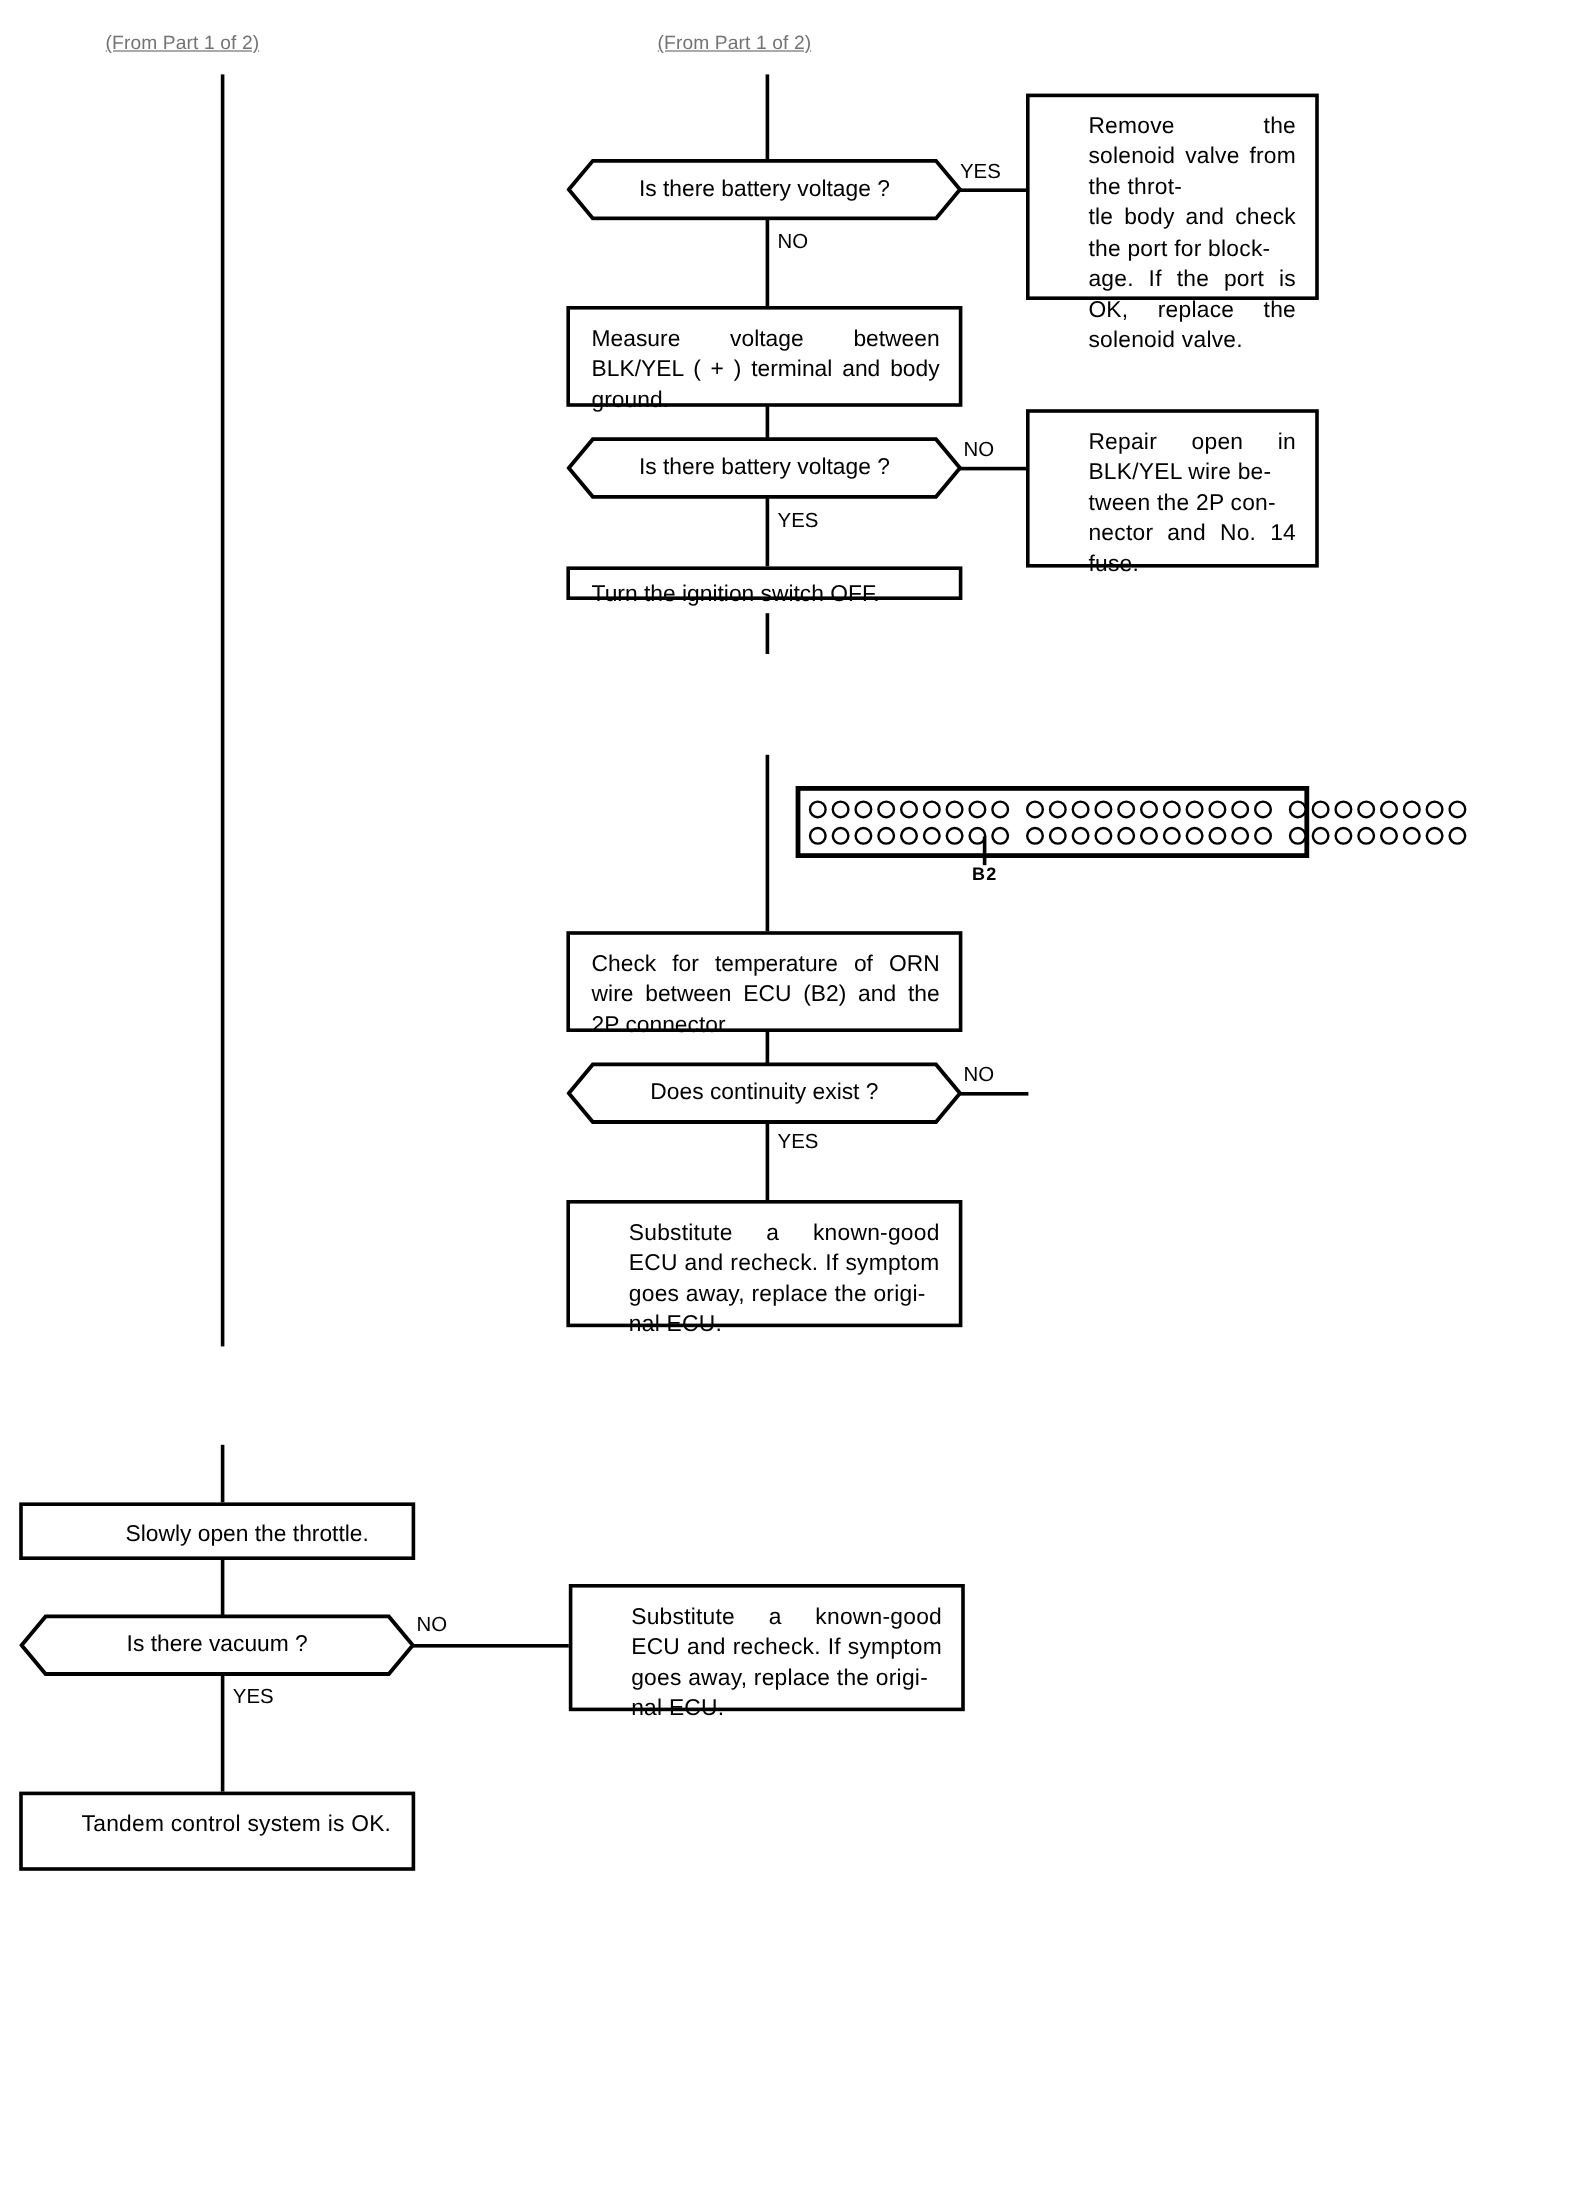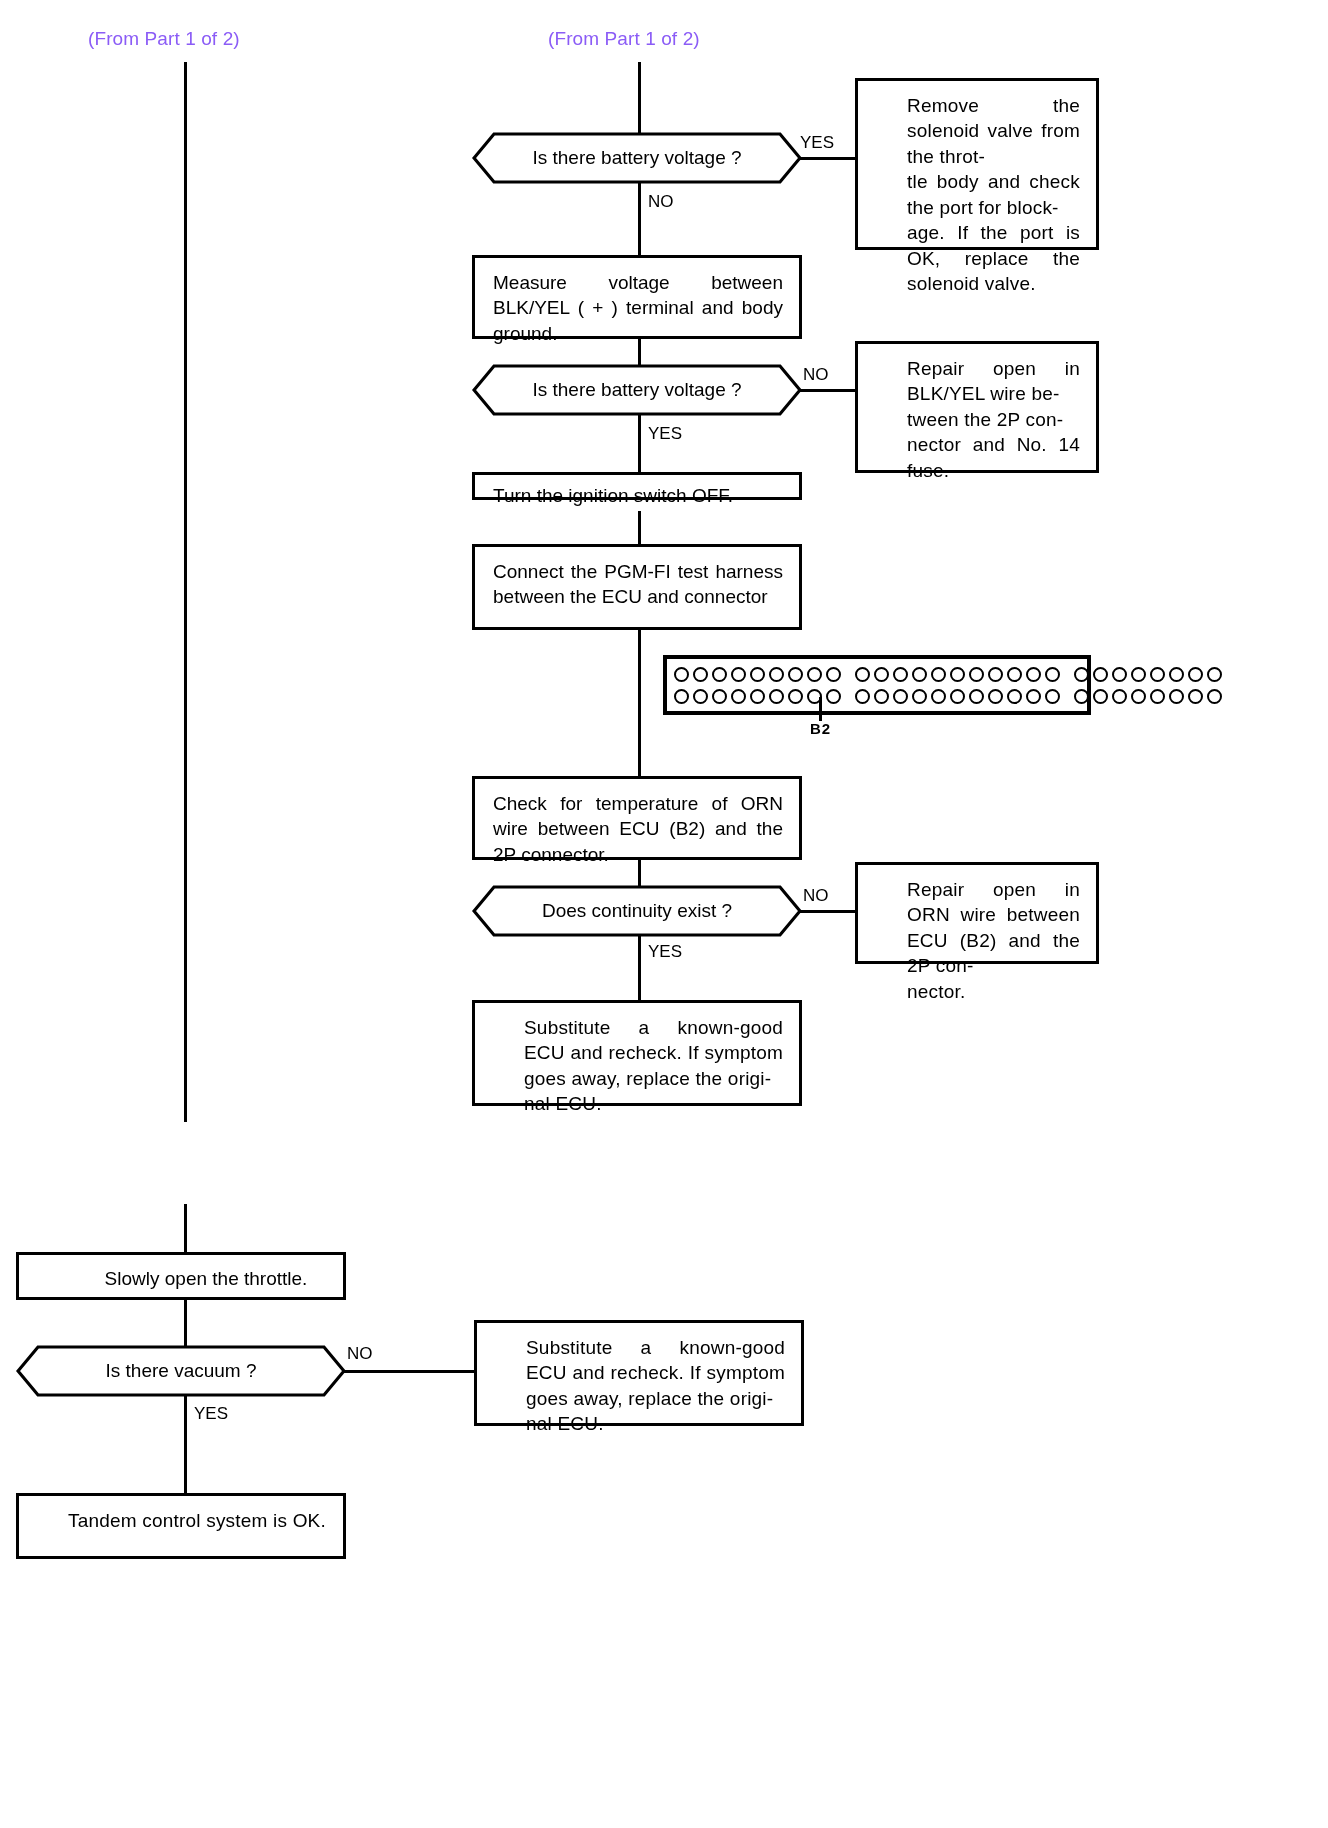--- a/index.html
+++ b/index.html
@@ -11,24 +11,25 @@
   #page{
     position:relative;
     width:1328px;
     height:1828px;
     background:#ffffff;
     overflow:hidden;
   }
 
   .conn-label{
     position:absolute;
-    font-size:19px;
+    font-size:16px;
     letter-spacing:.1px;
     white-space:nowrap;
-    color:#8b5cf6;
+    color:#737373;
+    text-decoration:underline;
   }
 
   
   .vline{position:absolute;width:3px;background:#000;}
   .hline{position:absolute;height:3px;background:#000;}
 
   
   .pbox{
     position:absolute;
     border:3px solid #000;
@@ -168,23 +169,20 @@
 
   <div class="vline" style="left:638px;top:414px;height:60px;"></div>
   <div class="edge-label" style="left:648px;top:424px;">YES</div>
 
   <div class="pbox" style="left:472px;top:472px;width:330px;height:28px;">
     <span class="txt" style="padding-top:8px;">Turn the ignition switch OFF.</span>
   </div>
 
   <div class="vline" style="left:638px;top:511px;height:34px;"></div>
 
-  <div class="pbox" style="left:472px;top:544px;width:330px;height:86px;">
-    <span class="txt">Connect the PGM-FI test harness between the ECU and connector</span>
-  </div>
 
   <div class="vline" style="left:638px;top:629px;height:148px;"></div>
 
   <div class="connector" style="left:663px;top:655px;width:428px;height:60px;">
     <div class="pin-group">
       <div class="pin-row">
         <span class="pin"></span>
         <span class="pin"></span>
         <span class="pin"></span>
         <span class="pin"></span>
@@ -276,24 +274,20 @@
   <div class="dbox" style="left:472px;top:885px;width:330px;height:52px;">
     <svg viewBox="0 0 330 52" preserveAspectRatio="none">
       <polygon points="22,2 308,2 328,26 308,50 22,50 2,26" fill="#fff" stroke="#000" stroke-width="3.2"></polygon>
     </svg>
     <span class="dtxt">Does continuity exist ?</span>
   </div>
 
   <div class="hline" style="left:800px;top:910px;width:57px;"></div>
   <div class="edge-label" style="left:803px;top:886px;">NO</div>
 
-  <div class="pbox bold" style="left:855px;top:862px;width:244px;height:102px;">
-    <span class="txt">Repair open in ORN wire between ECU (B2) and the 2P con-
-nector.</span>
-  </div>
 
   <div class="vline" style="left:638px;top:935px;height:66px;"></div>
   <div class="edge-label" style="left:648px;top:942px;">YES</div>
 
   <div class="pbox bold" style="left:472px;top:1000px;width:330px;height:106px;">
     <span class="txt">Substitute a known-good ECU and recheck. If symptom goes away, replace the origi-
 nal ECU.</span>
   </div>
 
 

